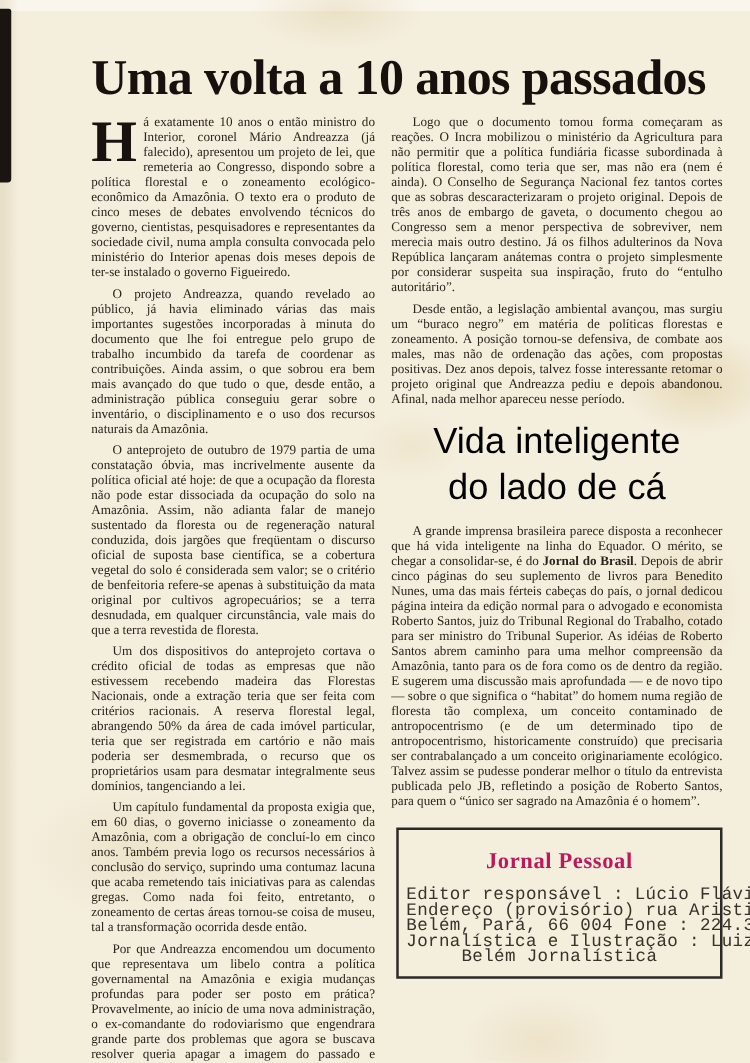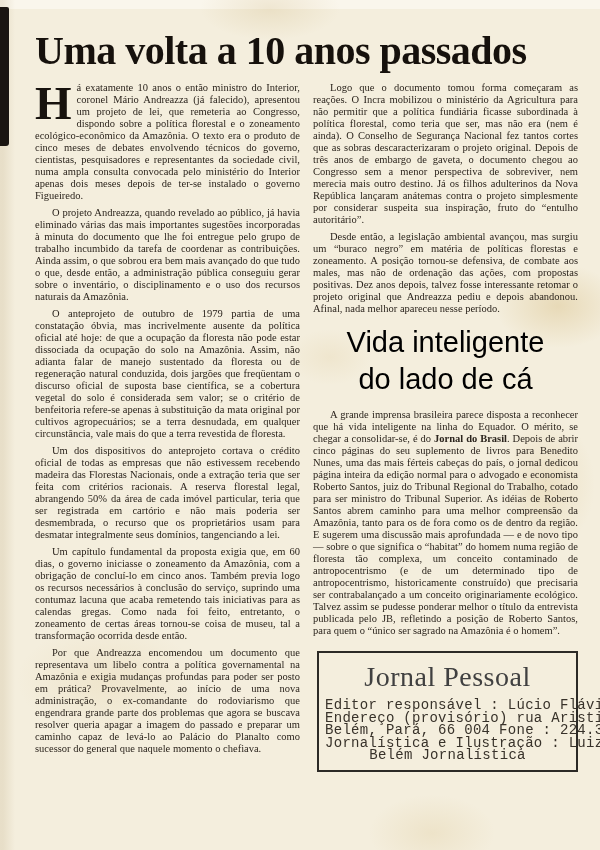--- a/index.html
+++ b/index.html
@@ -18,22 +18,23 @@
       radial-gradient(ellipse 60px 40px at 55% 42%, rgba(203,170,96,.12), transparent 70%),
       linear-gradient(90deg, rgba(140,110,50,.12) 0, rgba(140,110,50,.12) 3px, transparent 15px),
       linear-gradient(#faf6ec 0 9px, rgba(250,246,236,0) 9px);
   }
   .scan-strip {
     position:absolute; left:0; top:7px; width:9px; height:139px;
     background:#1a1511; border-radius:0 2px 3px 0;
   }
   .page {
     position:absolute; inset:0;
-    padding:30px 22px 0 35px;
+    padding:41px 22px 0 35px;
     color:#2b241d;
+    margin-left:38px;
   }
   .headline {
     font-family:"Liberation Serif", serif;
     font-weight:bold;
     font-size:40px;
     line-height:42px;
     letter-spacing:-0.5px;
     color:#16110c;
     white-space:nowrap;
   }
@@ -73,26 +74,26 @@
   .section-heading span { display:block; }
   .masthead {
     margin-top:14px;
     margin-left:4px;
     border:2px solid #2c2a26;
     padding:9px 6px 8px;
     text-align:center;
   }
   .masthead-title {
     font-family:"Liberation Serif", serif;
-    font-size:28px;
+    font-size:18px;
     line-height:30px;
     letter-spacing:0.5px;
-    color:#404040;
+    color:#be185d;
     margin-bottom:7px;
-    font-weight:normal;
+    font-weight:bold;
   }
   .masthead-lines {
     font-family:Liberation Mono, monospace;
     font-size:14px;
     line-height:12.5px;
     letter-spacing:0.3px;
     color:#38322a;
   }
   .masthead-lines div { white-space:nowrap; }
 </style>

